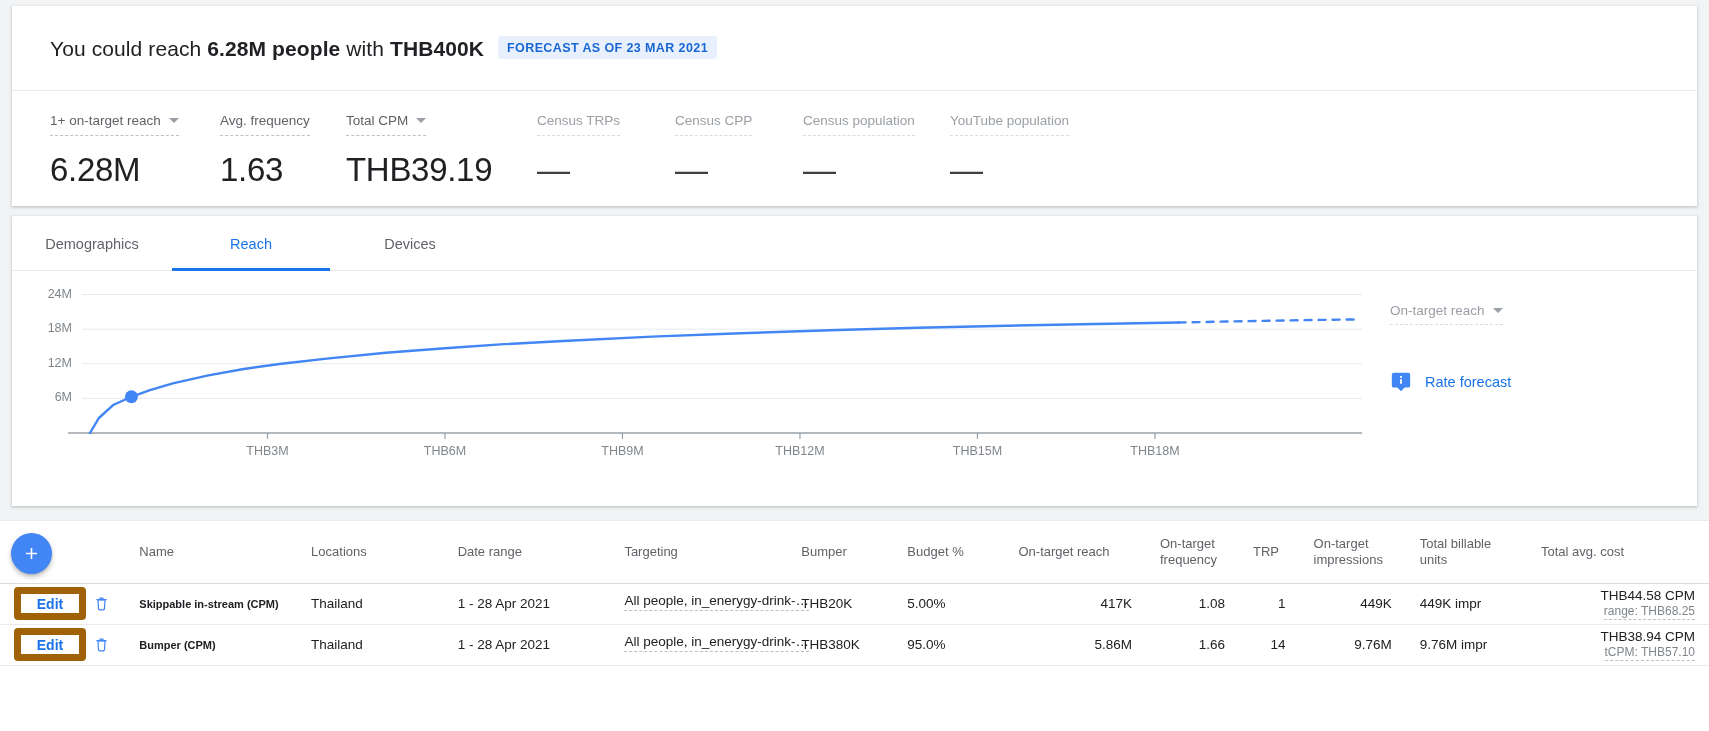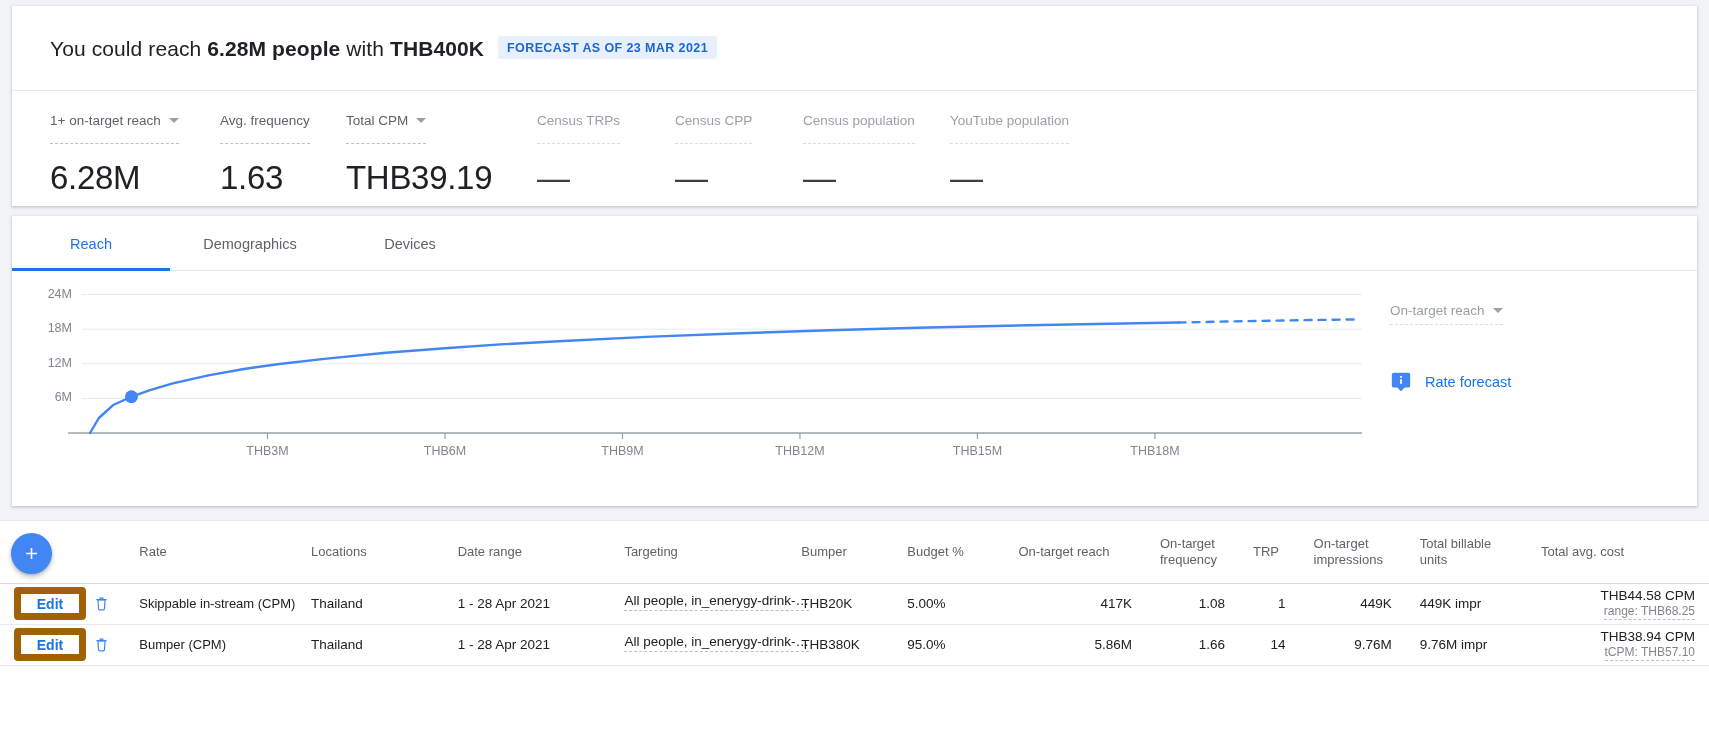--- a/index.html
+++ b/index.html
@@ -49,21 +49,21 @@
   }
 
   .metrics-row {
     display: flex;
     padding: 20px 0 0 38px;
   }
   .metric { position: relative; margin-right: 0; }
   .metric-label-wrap {
     display: inline-flex; align-items: center;
     border-bottom: 1px dashed #bdc1c6;
-    padding-bottom: 15px;
+    padding-bottom: 7px;
   }
   .metric-label {
     font-size: 13.5px; color: #5f6368; white-space: nowrap;
   }
   .metric.dim .metric-label { color: #9aa0a6; }
   .metric.dim .metric-label-wrap { border-bottom-color: #dadce0; }
   .caret {
     width: 0; height: 0; margin-left: 8px;
     border-left: 5px solid transparent;
     border-right: 5px solid transparent;
@@ -173,21 +173,21 @@
     display: flex; align-items: center; justify-content: center;
     width: 72px; height: 33px;
     border: 7px solid #a16207; border-radius: 4px;
     color: #1a73e8; font-size: 14px; font-weight: 700;
     background: #fff;
   }
   .trash-btn {
     display: flex; align-items: center; justify-content: center;
     width: 30px; height: 30px;
   }
-  .name-cell { font-weight: 400; font-size: 13px; white-space: nowrap; }
+  .name-cell { font-weight: 700; font-size: 11px; white-space: nowrap; }
   .target-cell {
     border-bottom: 1px dashed #bdc1c6;
     display: inline-block; padding-bottom: 2px;
     white-space: nowrap; overflow: hidden;
   }
   .cost-main { font-size: 13.5px; color: #202124; text-align: right; }
   .cost-sub {
     font-size: 12px; color: #80868b; text-align: right;
     border-bottom: 1px dashed #bdc1c6;
     display: inline-block; padding-bottom: 1px; margin-top: 1px;
@@ -225,25 +225,25 @@
             <span class="metric-label">Census population</span>
           </div><div class="metric-value dash">—</div></div>
         <div class="metric dim" style="margin-left: 0px; position: absolute; left: 938px; top: 20px;"><div class="metric-label-wrap">
             <span class="metric-label">YouTube population</span>
           </div><div class="metric-value dash">—</div></div>
       </div>
   </div>
 
   <div class="card chart-card">
     <div class="tabs">
+      <div class="tab" id="tab-demographics">
+          <span>Demographics</span>
+        </div>
       <div class="tab active" id="tab-reach">
           <span>Reach</span>
-        </div>
-      <div class="tab" id="tab-demographics">
-          <span>Demographics</span>
         </div>
       <div class="tab" id="tab-devices">
           <span>Devices</span>
         </div>
     </div>
 
     <div class="chart-area">
       <svg class="chart-svg" id="chart-svg" width="1400" height="234">
           <line x1="70" y1="127.38461538461539" x2="1350" y2="127.38461538461539" stroke="#e8eaed" stroke-width="1"></line>
           <line x1="70" y1="92.76923076923076" x2="1350" y2="92.76923076923076" stroke="#e8eaed" stroke-width="1"></line>
@@ -299,21 +299,21 @@
     <div class="fab">
       <svg width="19" height="19" viewBox="0 0 24 24">
         <path fill="#ffffff" d="M19 13h-6v6h-2v-6H5v-2h6V5h2v6h6v2z"></path>
       </svg>
     </div>
     <table class="grid">
       <thead>
         <tr>
           <th class="c-edit"></th>
           <th class="c-trash"></th>
-          <th class="c-name">Rate</th>
+          <th class="c-name">Name</th>
           <th class="c-loc">Locations</th>
           <th class="c-date">Date range</th>
           <th class="c-target">Targeting</th>
           <th class="c-budget">Bumper</th>
           <th class="c-budgetpct">Budget %</th>
           <th class="c-reach num">On-target reach</th>
           <th class="c-freq num th2">On-target frequency</th>
           <th class="c-trp num">TRP</th>
           <th class="c-impr num th2">On-target impressions</th>
           <th class="c-units th2">Total billable units</th>

